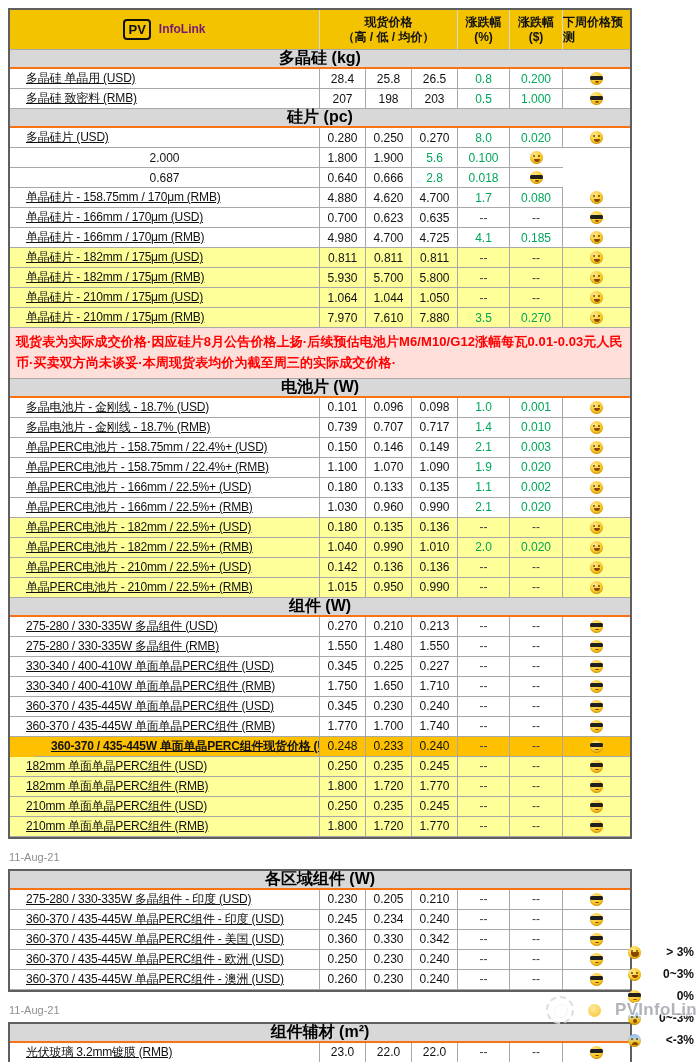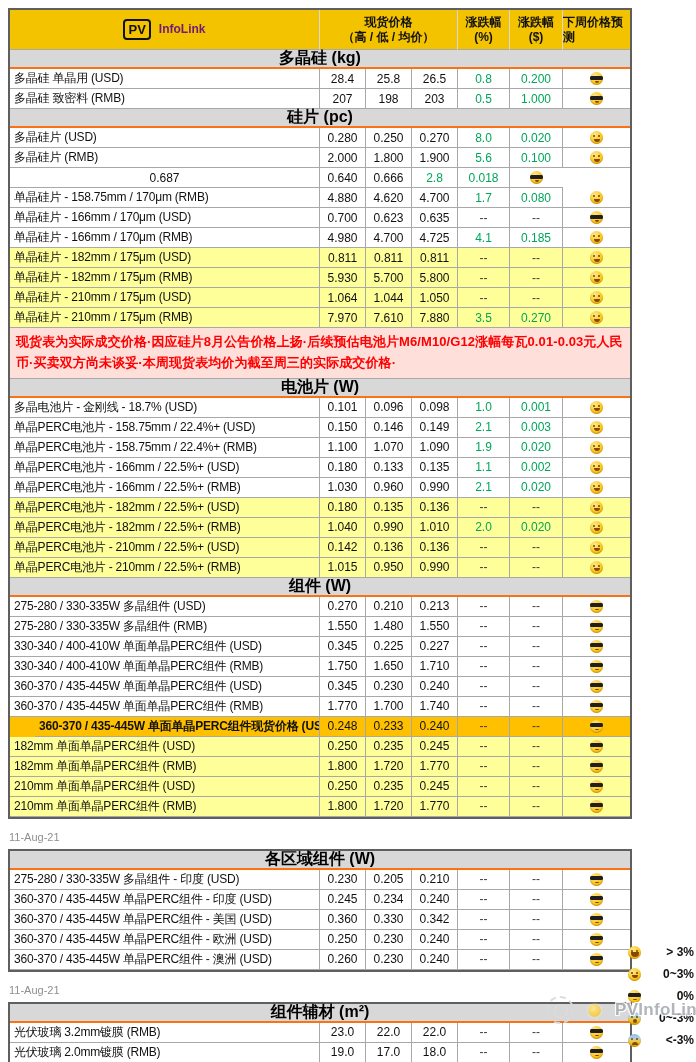--- a/index.html
+++ b/index.html
@@ -6,21 +6,21 @@
     font-family:"Liberation Sans","DejaVu Sans",sans-serif;}
   .page{position:relative;width:696px;height:1062px;}
   #tables{padding:8px 0 0 8px;}
   .ptable{width:620px;border:2px solid #5f5f5f;background:#fff;margin-bottom:2px;}
   .row,.hdr{display:grid;}
   .row{grid-template-columns:310px 46px 46px 46px 52px 53px 67px;}
   .hdr{grid-template-columns:310px 138px 52px 53px 67px;}
   .c{box-sizing:border-box;height:20px;display:flex;align-items:center;justify-content:center;
      border-right:1px solid #a8a8a8;border-bottom:1px solid #a8a8a8;font-size:12px;color:#111;}
   .row .c:last-child,.hdr .c:last-child{border-right:none;}
-  .c-label{justify-content:flex-start;padding-left:4px;white-space:nowrap;overflow:hidden;letter-spacing:-0.2px;}
+  .c-label{justify-content:flex-start;padding-left:16px;white-space:nowrap;overflow:hidden;letter-spacing:-0.2px;text-decoration:underline;}
   .c-num{font-size:12px;}
   .green{color:var(--green,#00A65A);}
   .dash{color:#3d3d3d;}
   .hdr .c{height:40px;background:var(--header-yellow,#F3C300);flex-direction:column;line-height:1.25;
      font-weight:bold;font-size:12px;border-right:1px solid #d8d8d8;border-bottom:1px solid #a8a8a8;}
   .logo-cell{flex-direction:row !important;gap:8px;}
   .pv-box{border:2px solid #111;border-radius:4px;padding:0 3px;font-size:13px;font-weight:bold;color:#111;line-height:17px;}
   .logo-text{font-size:12px;font-weight:bold;color:#701a75;}
   .sec{height:17px;background:var(--section-gray,#D8D8D8);display:flex;align-items:center;justify-content:center;
      font-weight:bold;font-size:16px;color:#000;border-bottom:2px solid #f97316;}
@@ -111,21 +111,20 @@
           <div class="c c-num">0.280</div>
           <div class="c c-num">0.250</div>
           <div class="c c-num">0.270</div>
           <div class="c c-num green">8.0</div>
           <div class="c c-num green">0.020</div>
           <div class="c c-emo">
             <span class="emo emo-smile"></span>
           </div>
         </div>
         <div class="row">
-          <div class="c c-label">多晶硅片 (RMB)</div>
           <div class="c c-num">2.000</div>
           <div class="c c-num">1.800</div>
           <div class="c c-num">1.900</div>
           <div class="c c-num green">5.6</div>
           <div class="c c-num green">0.100</div>
           <div class="c c-emo">
             <span class="emo emo-smile"></span>
           </div>
         </div>
         <div class="row">
@@ -217,20 +216,31 @@
         </div>
         <div class="note">现货表为实际成交价格·因应硅片8月公告价格上扬·后续预估电池片M6/M10/G12涨幅每瓦0.01-0.03元人民币·买卖双方尚未谈妥·本周现货表均价为截至周三的实际成交价格·</div>
         <div class="sec">电池片 (W)</div>
         <div class="row">
           <div class="c c-label">多晶电池片 - 金刚线 - 18.7% (USD)</div>
           <div class="c c-num">0.101</div>
           <div class="c c-num">0.096</div>
           <div class="c c-num">0.098</div>
           <div class="c c-num green">1.0</div>
           <div class="c c-num green">0.001</div>
+          <div class="c c-emo">
+            <span class="emo emo-smile"></span>
+          </div>
+        </div>
+        <div class="row">
+          <div class="c c-label">多晶电池片 - 金刚线 - 18.7% (RMB)</div>
+          <div class="c c-num">0.739</div>
+          <div class="c c-num">0.707</div>
+          <div class="c c-num">0.717</div>
+          <div class="c c-num green">1.4</div>
+          <div class="c c-num green">0.010</div>
           <div class="c c-emo">
             <span class="emo emo-smile"></span>
           </div>
         </div>
         <div class="row">
           <div class="c c-label">单晶PERC电池片 - 158.75mm / 22.4%+ (USD)</div>
           <div class="c c-num">0.150</div>
           <div class="c c-num">0.146</div>
           <div class="c c-num">0.149</div>
           <div class="c c-num green">2.1</div>

